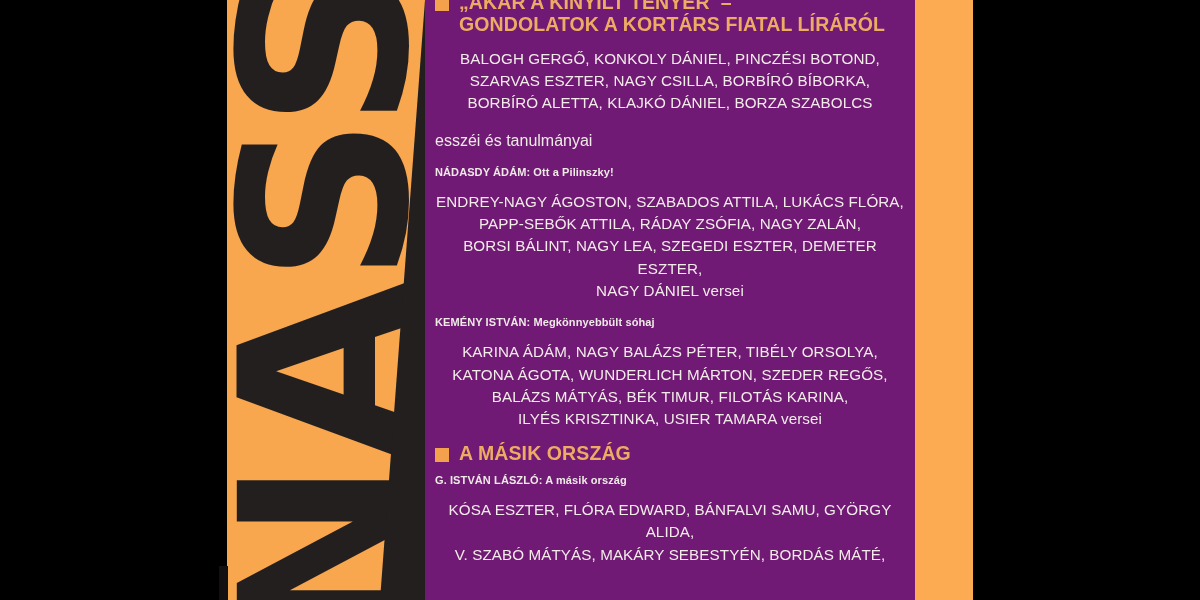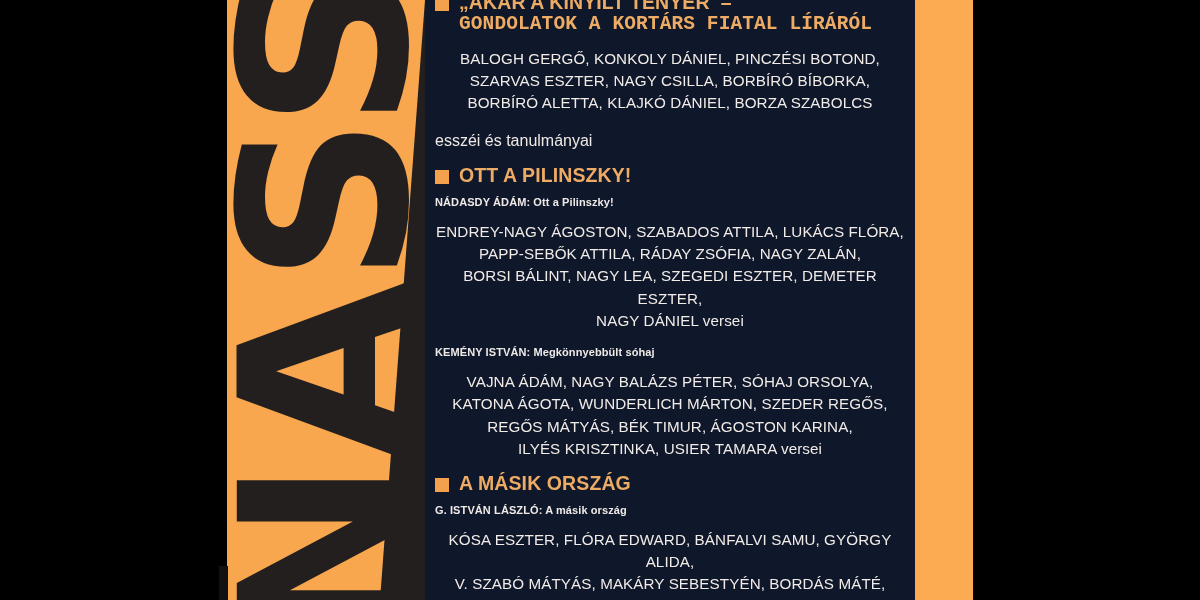--- a/index.html
+++ b/index.html
@@ -42,21 +42,21 @@
     clip-path:polygon(45px 0, 60px 0, 60px 600px, 0 600px);
   }
   .spine-notch{
     position:absolute; left:219px; top:566px; width:9px; height:34px;
     background:#121010;
   }
 
   
   .panel{
     position:absolute; left:425px; top:0; width:490px; height:600px;
-    background:#0f172a;
+    background:#701a75;
     padding:0 18px 0 10px;
   }
   .panel-inner{ position:absolute; left:10px; top:-8px; width:470px; }
 
   
   .right-bar{
     position:absolute; left:915px; top:0; width:58px; height:600px;
     background:#fcab52;
   }
   .right-black{
@@ -79,21 +79,21 @@
     margin:5px 10px 0 0;
   }
   .head-txt{
     font-family:"Liberation Sans", sans-serif;
     font-weight:700;
     font-size:19.5px;
     line-height:1.12;
     color:#eeab64;
     letter-spacing:.1px;
   }
-  .head-txt .l2{ display:block;font-family:Liberation Mono, monospace; }
+  .head-txt .l2{ display:block; }
 
   .subtitle{
     color:#efeae6;
     font-size:11px;
     line-height:1.3;
     margin:8px 0 0 0;
     font-weight:700;
     letter-spacing:.1px;
   }
   .names{
@@ -140,41 +140,35 @@
         </div>
         <div class="names">
           <span class="ln">BALOGH GERGŐ, KONKOLY DÁNIEL, PINCZÉSI BOTOND,</span>
           <span class="ln">SZARVAS ESZTER, NAGY CSILLA, BORBÍRÓ BÍBORKA,</span>
           <span class="ln">BORBÍRÓ ALETTA,  KLAJKÓ DÁNIEL, BORZA SZABOLCS</span>
         </div>
         <div class="tail">esszéi és tanulmányai</div>
       </div>
 
       <div class="block">
-        <div class="head-row">
-          <span class="bullet"></span>
-          <div class="head-txt">
-            <span class="l1">OTT A PILINSZKY!</span>
-          </div>
-        </div>
         <div class="subtitle">NÁDASDY ÁDÁM: Ott a Pilinszky!</div>
         <div class="names">
           <span class="ln">ENDREY-NAGY ÁGOSTON, SZABADOS ATTILA, LUKÁCS FLÓRA,</span>
           <span class="ln">PAPP-SEBŐK ATTILA, RÁDAY ZSÓFIA, NAGY ZALÁN,</span>
           <span class="ln">BORSI BÁLINT, NAGY LEA, SZEGEDI ESZTER, DEMETER ESZTER,</span>
           <span class="ln">NAGY DÁNIEL  versei</span>
         </div>
       </div>
 
       <div class="block">
         <div class="subtitle">KEMÉNY ISTVÁN: Megkönnyebbült sóhaj</div>
         <div class="names">
-          <span class="ln">VAJNA ÁDÁM, NAGY BALÁZS PÉTER, SÓHAJ ORSOLYA,</span>
+          <span class="ln">KARINA ÁDÁM, NAGY BALÁZS PÉTER, TIBÉLY ORSOLYA,</span>
           <span class="ln">KATONA ÁGOTA, WUNDERLICH MÁRTON, SZEDER REGŐS,</span>
-          <span class="ln">REGŐS MÁTYÁS, BÉK TIMUR, ÁGOSTON KARINA,</span>
+          <span class="ln">BALÁZS MÁTYÁS, BÉK TIMUR, FILOTÁS KARINA,</span>
           <span class="ln">ILYÉS KRISZTINKA, USIER TAMARA versei</span>
         </div>
       </div>
 
       <div class="block">
         <div class="head-row">
           <span class="bullet"></span>
           <div class="head-txt">
             <span class="l1">A MÁSIK ORSZÁG</span>
           </div>

